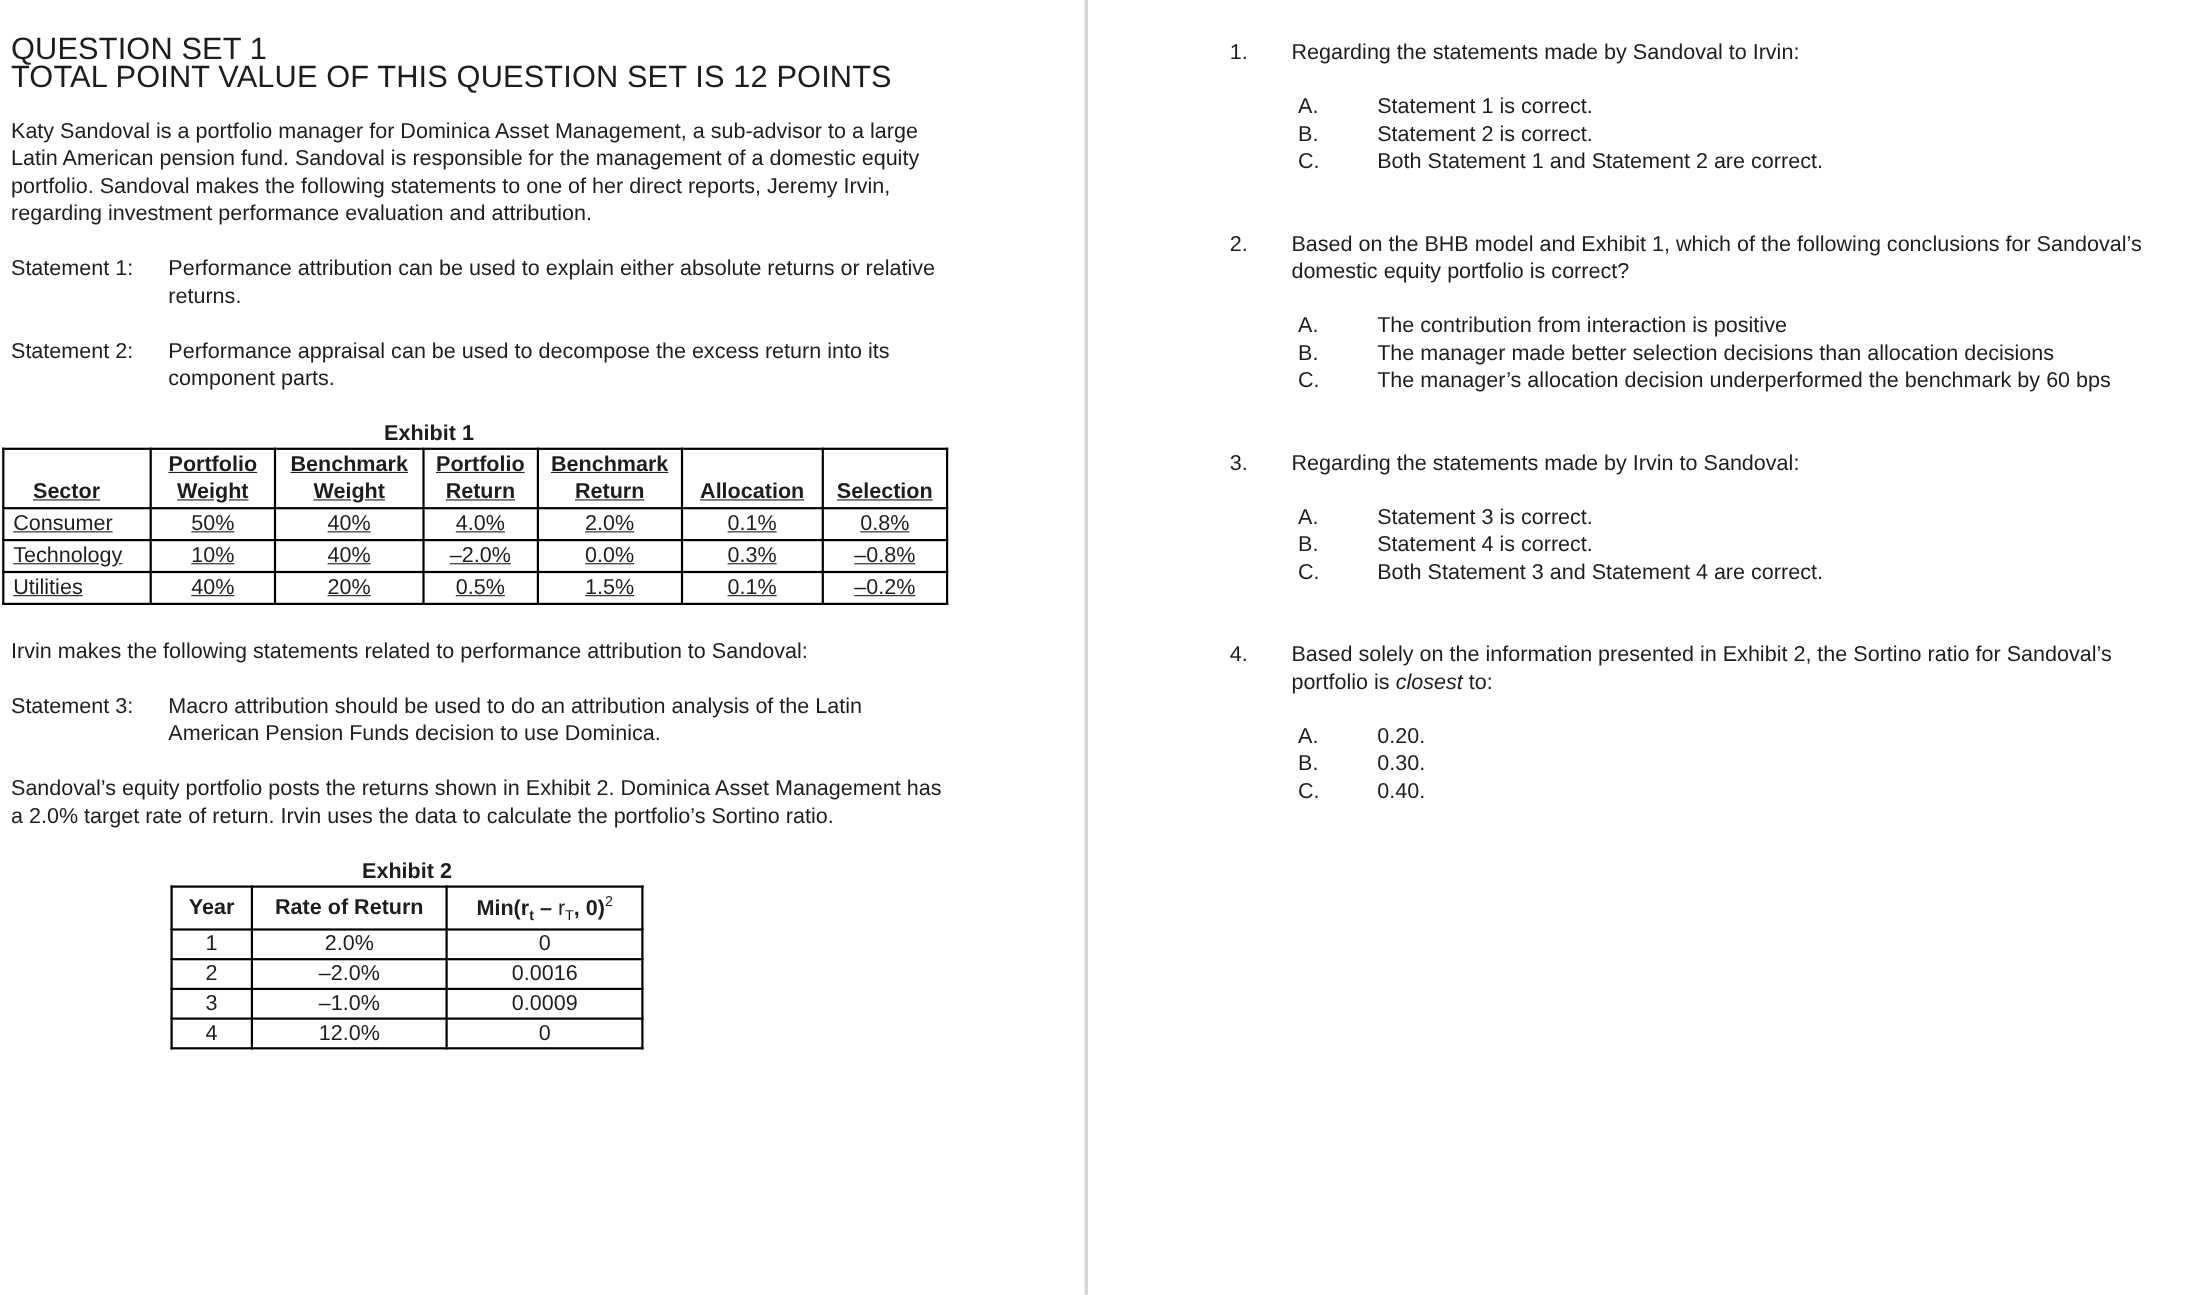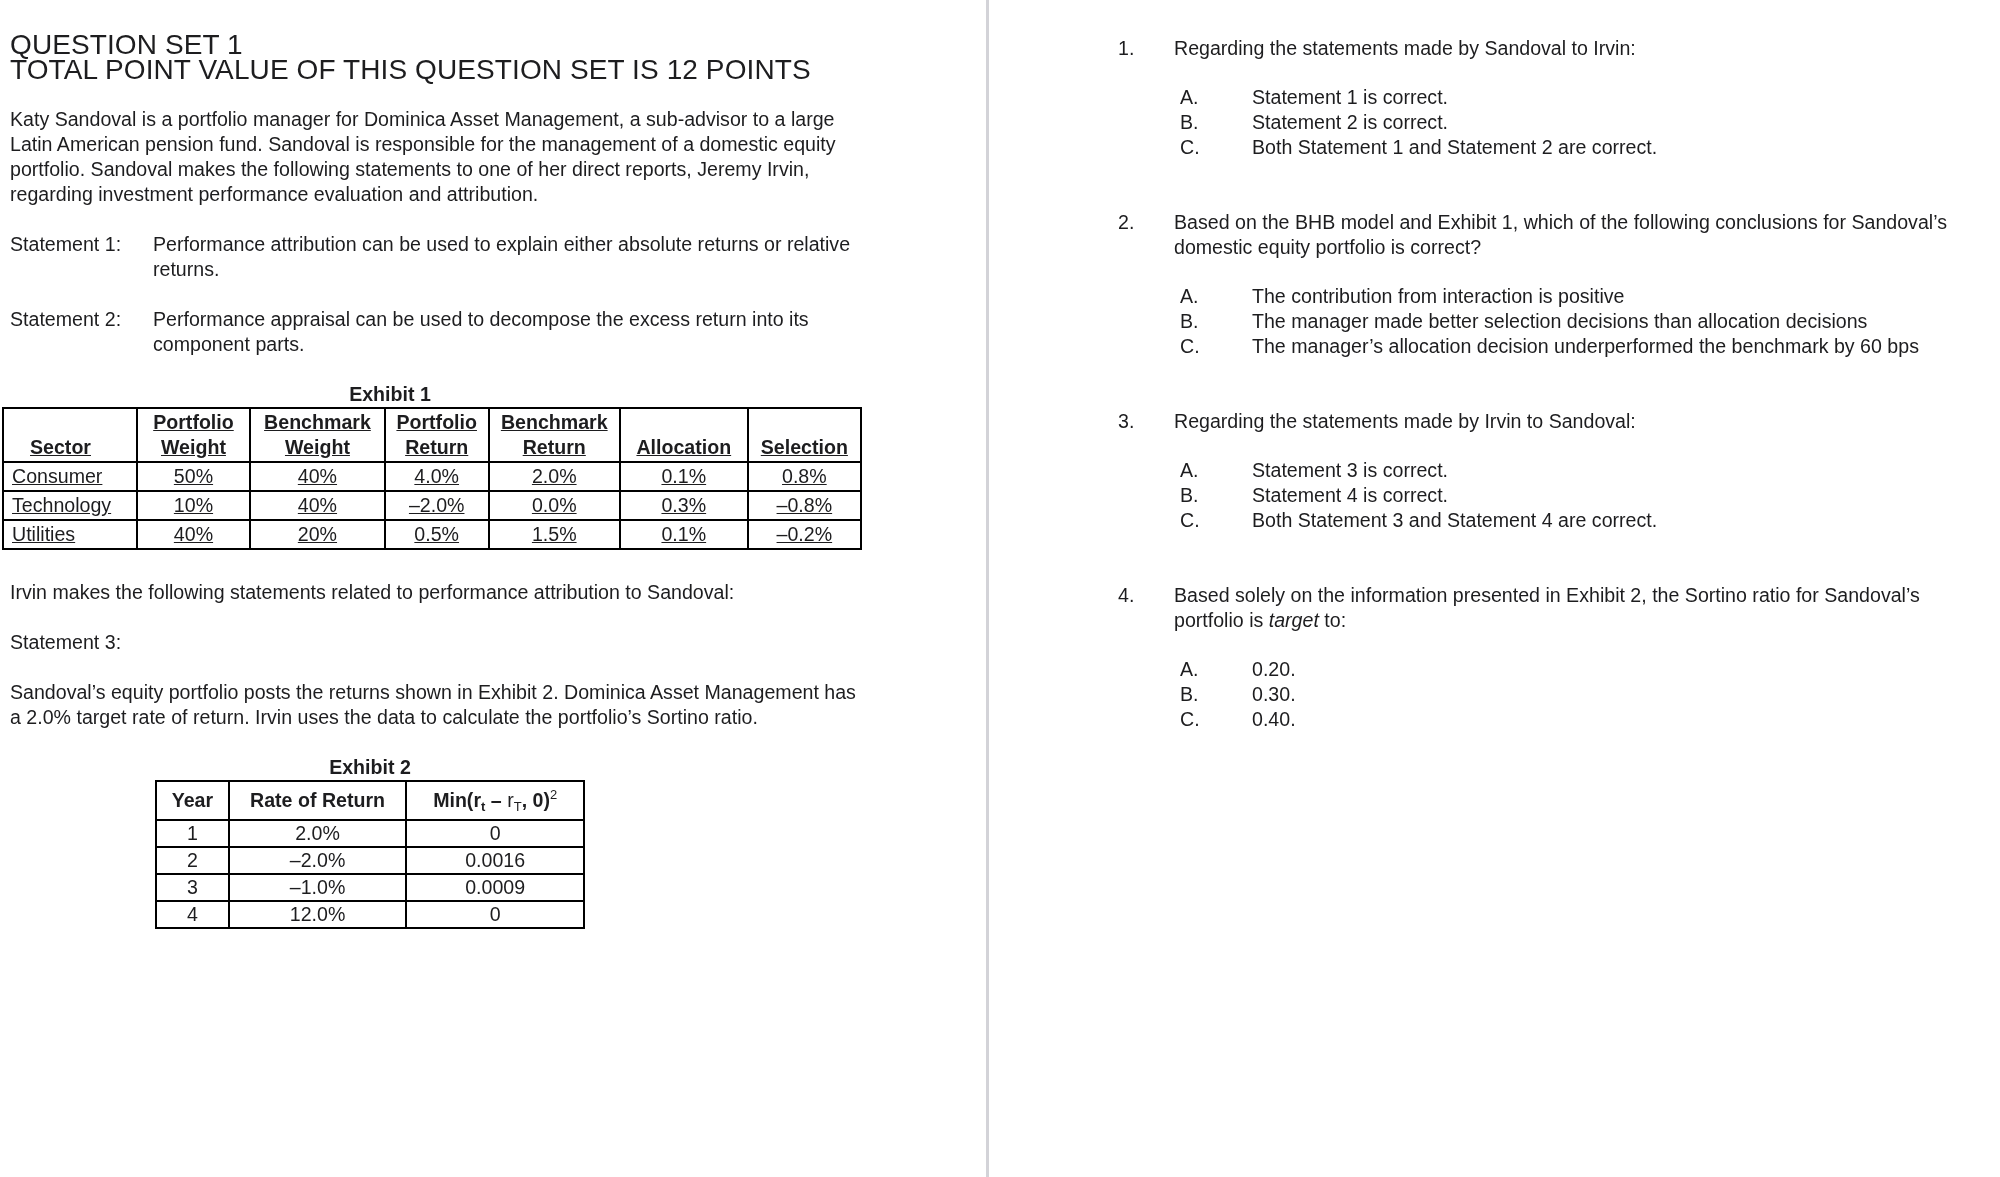--- a/index.html
+++ b/index.html
@@ -150,20 +150,21 @@
           <td>–0.2%</td>
         </tr>
       </tbody>
     </table>
   </div>
 
   <div class="para para-irvin">Irvin makes the following statements related to performance attribution to Sandoval:</div>
 
   <div class="stmt">
     <span class="stmt-label">Statement 3:</span>
+    <span class="stmt-text">Macro attribution should be used to do an attribution analysis of the Latin American Pension Funds decision to use Dominica.</span>
   </div>
 
 
   <div class="para">Sandoval’s equity portfolio posts the returns shown in Exhibit 2. Dominica Asset Management has a 2.0% target rate of return. Irvin uses the data to calculate the portfolio’s Sortino ratio.</div>
 
   <div class="exh-wrap2">
     <div class="exh-title">Exhibit 2</div>
     <table class="t2">
       <colgroup>
         <col style="width:17%">
@@ -265,21 +266,21 @@
       <div class="opt">
           <span class="opt-letter">C.</span>
           <span class="opt-text">Both Statement 3 and Statement 4 are correct.</span>
         </div>
     </div>
   </div>
 
   <div class="question">
     <div class="q-row">
       <span class="q-num">4.</span>
-      <span class="q-text"><span>Based solely on the information presented in Exhibit 2, the Sortino ratio for Sandoval’s portfolio is </span><span class="italic">target</span><span> to:</span></span>
+      <span class="q-text"><span>Based solely on the information presented in Exhibit 2, the Sortino ratio for Sandoval’s portfolio is </span><span class="italic">closest</span><span> to:</span></span>
     </div>
     <div class="opts">
       <div class="opt">
           <span class="opt-letter">A.</span>
           <span class="opt-text">0.20.</span>
         </div>
       <div class="opt">
           <span class="opt-letter">B.</span>
           <span class="opt-text">0.30.</span>
         </div>

